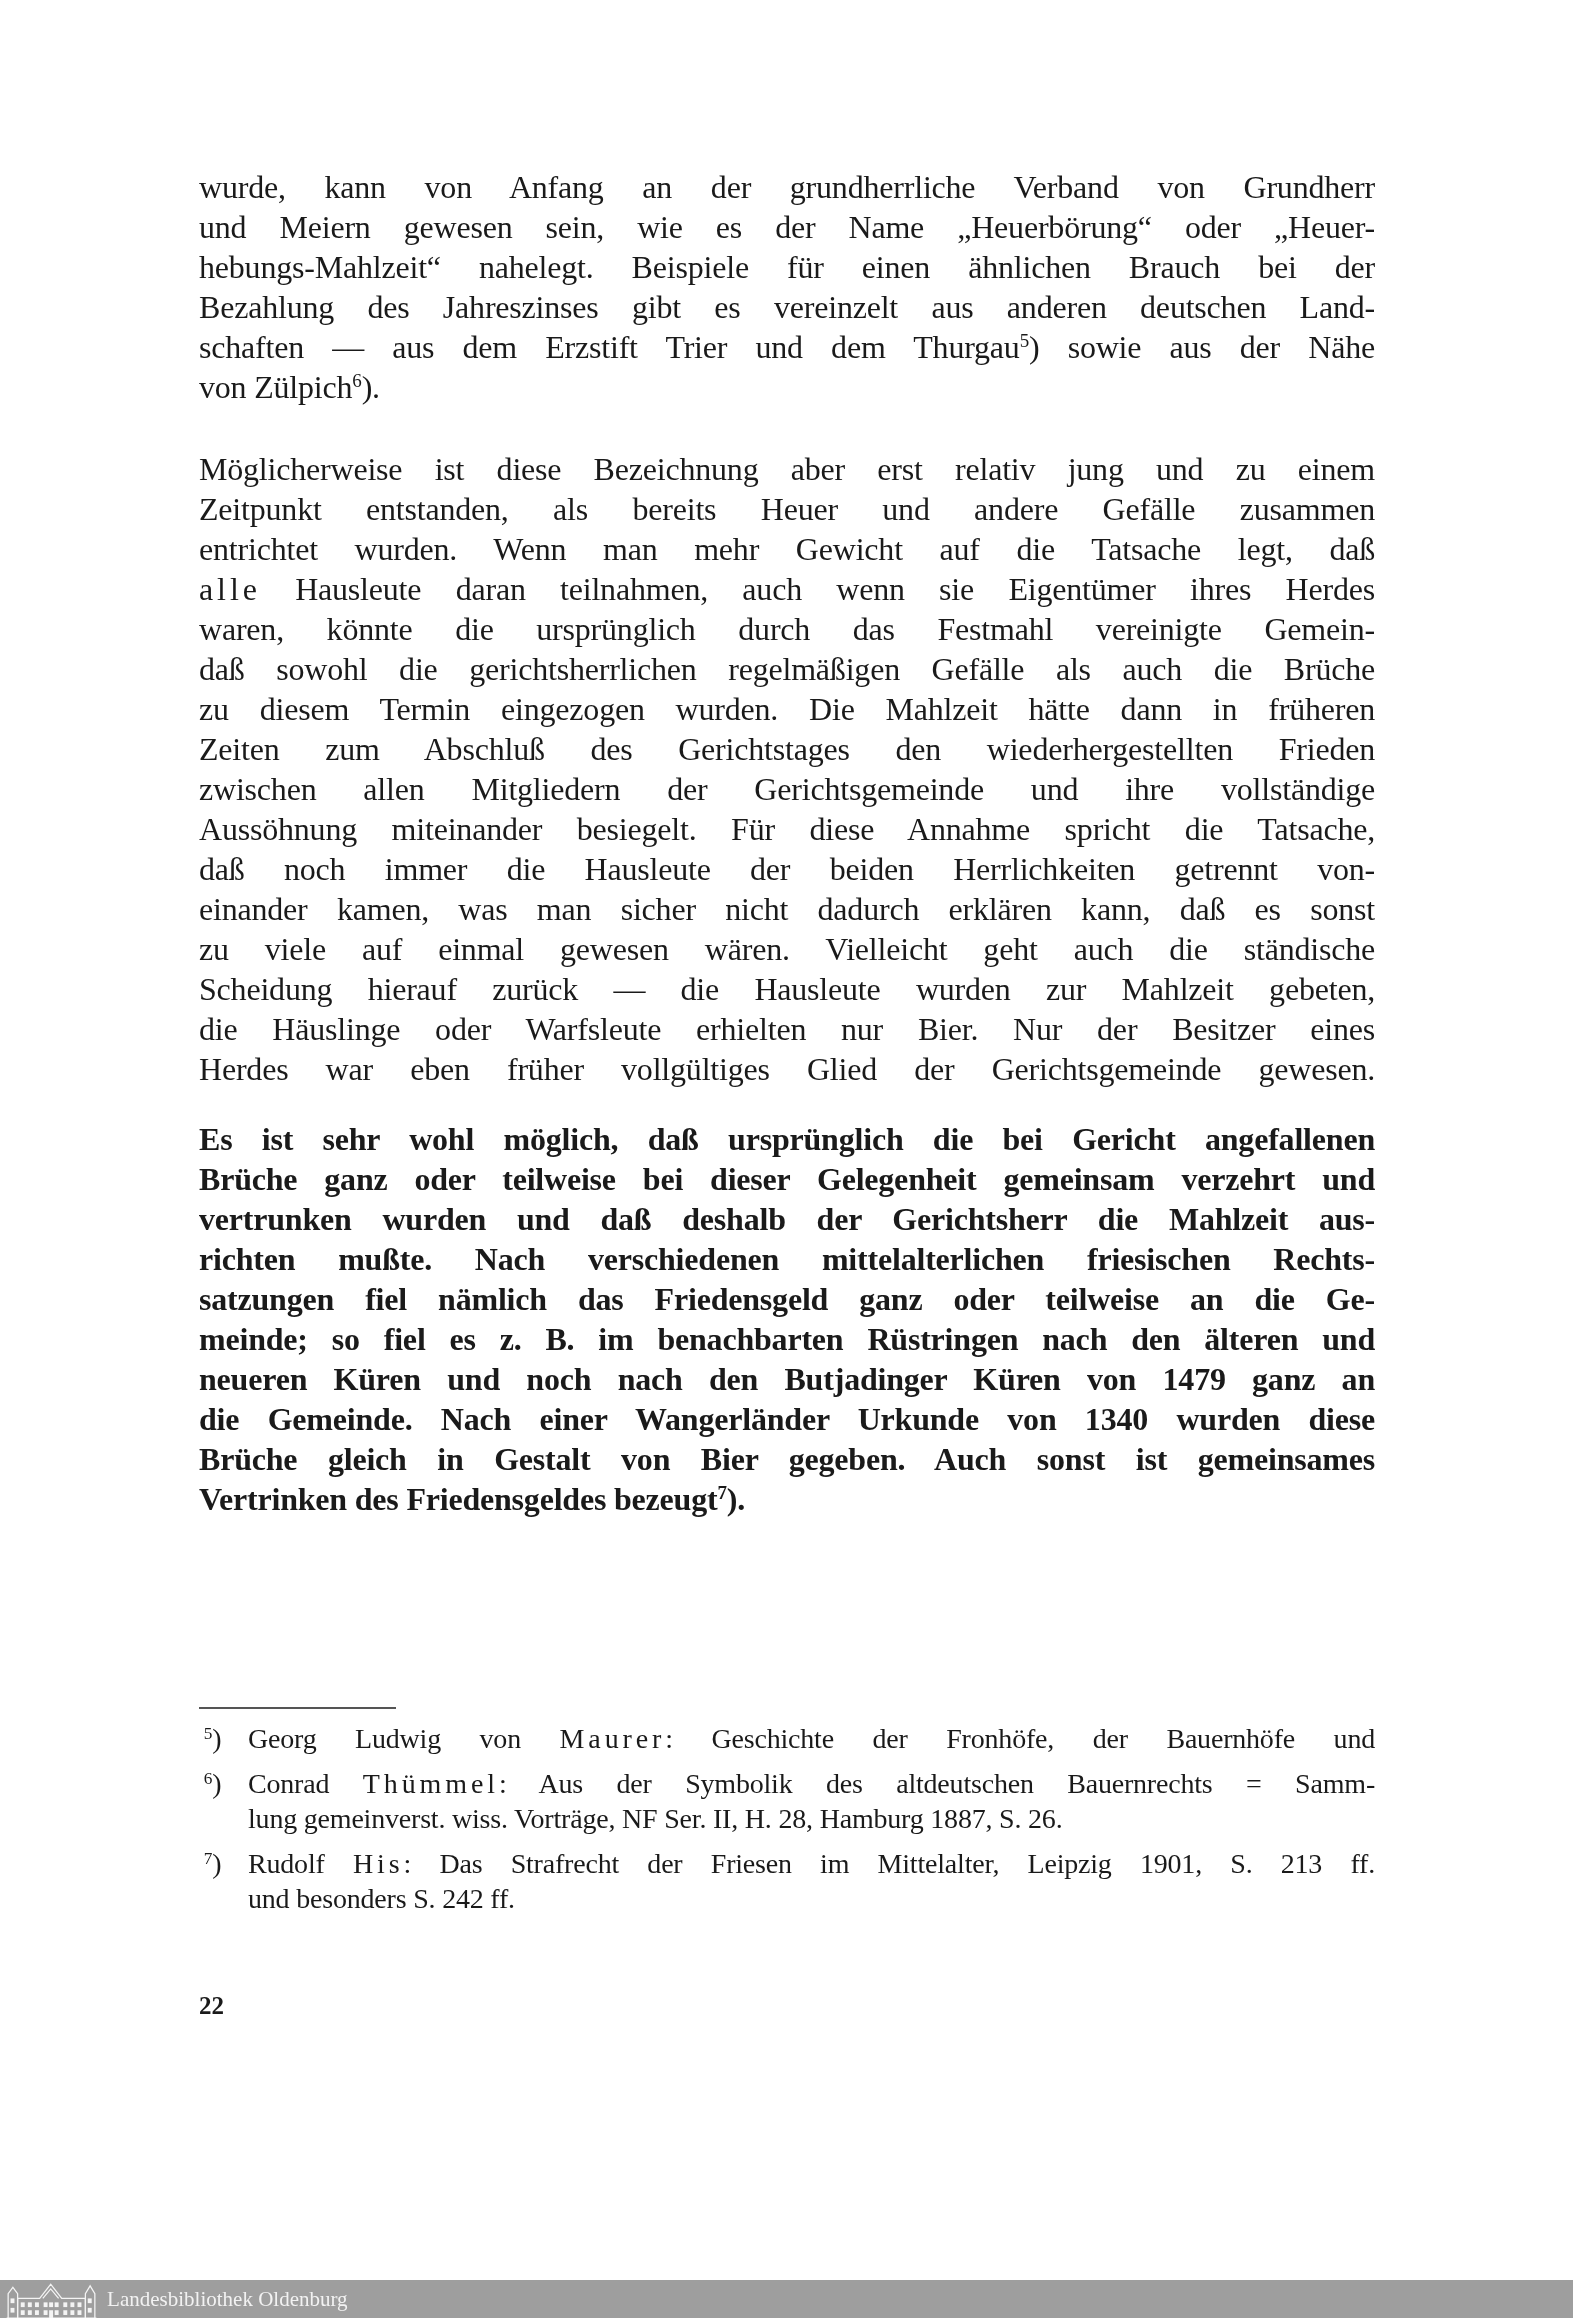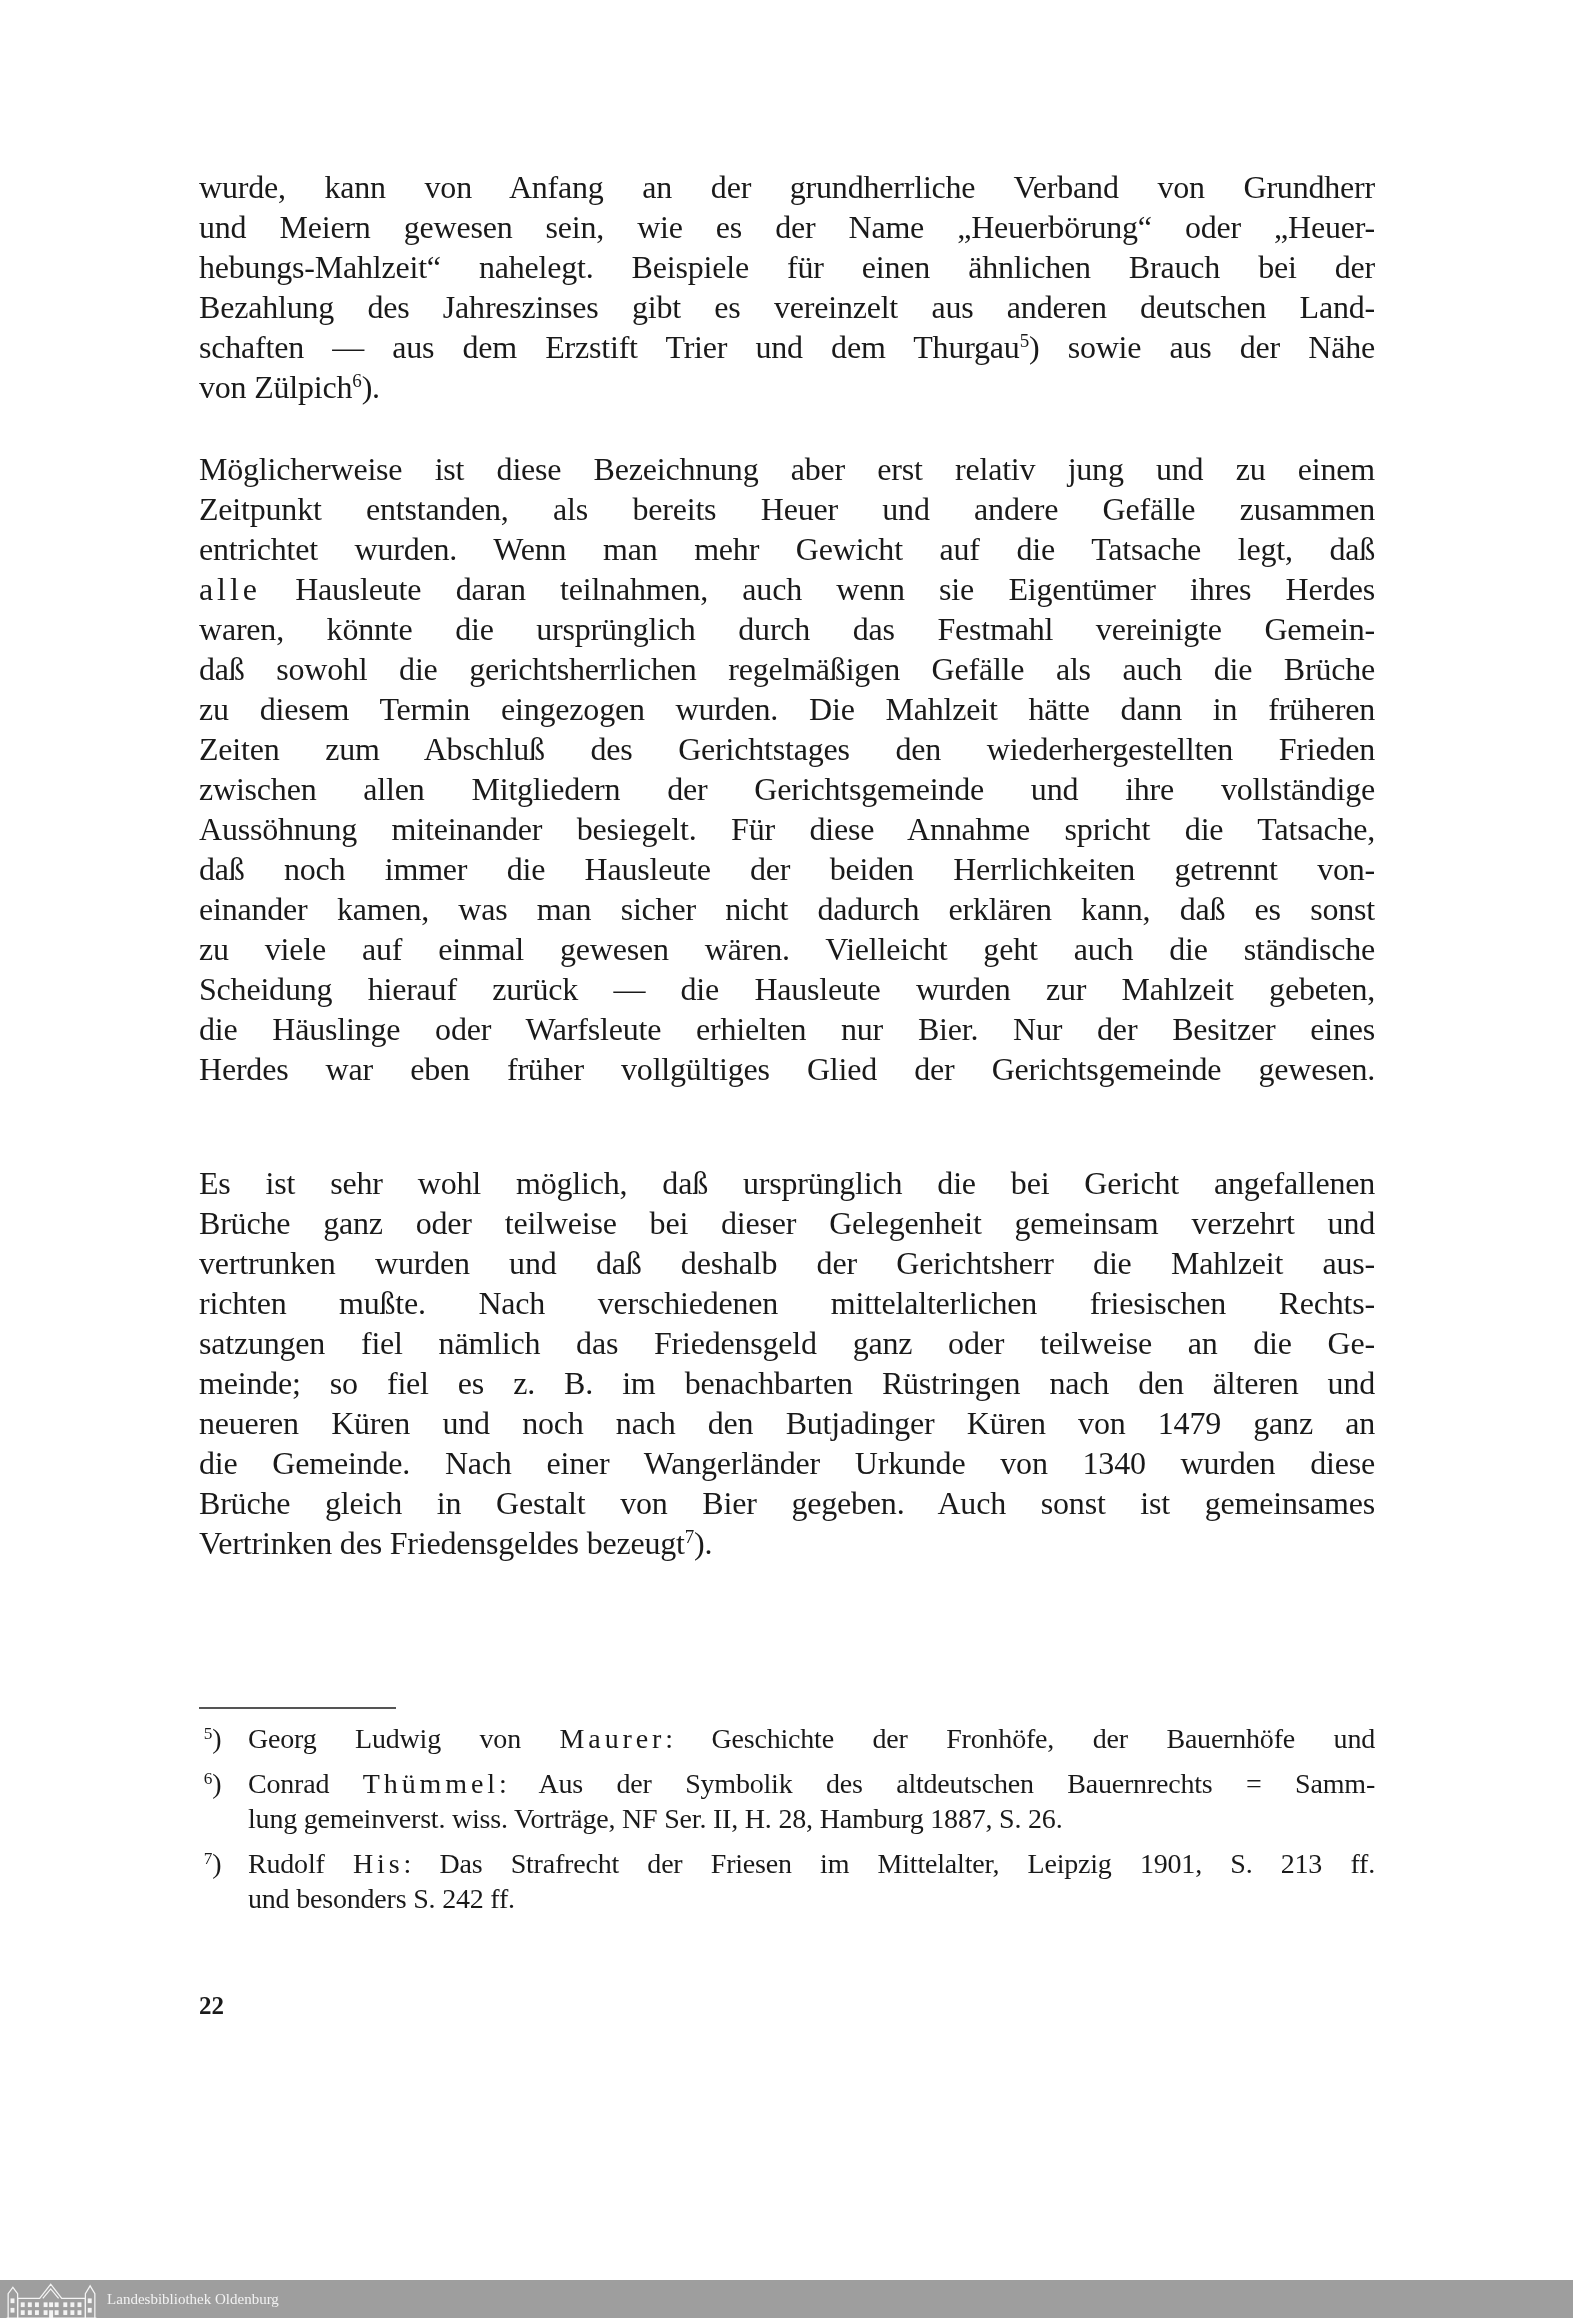--- a/index.html
+++ b/index.html
@@ -28,21 +28,21 @@
       display: block;
       text-align: justify;
       text-align-last: justify;
       white-space: nowrap;
       height: 40px;
     }
     .line.last {
       text-align-last: left;
     }
     .para + .para { margin-top: 42px; }
-    .para.p3 { margin-top: 74px; }
+    .para.p3 { margin-top: 30px; font-weight: bold; }
     .sup {
       font-size: 19px;
       vertical-align: 11px;
       line-height: 0;
     }
     .spaced { letter-spacing: 3.9px; margin-top: 36px; }
     .rule {
       position: absolute;
       left: 199px;
       top: 1707px;
@@ -94,21 +94,21 @@
     }
     .library-logo {
       width: 93px;
       height: 38px;
       margin-left: 4.7px;
       margin-top: 1.6px;
     }
     .library-name {
       font-family: "Liberation Serif", serif;
       color: #f2f2f2;
-      font-size: 15px;
+      font-size: 21px;
       margin-left: 9.4px;
     }
   </style>
 </head>
 <body>
 
 <div class="page">
 
   <p class="para">
     <span class="line">wurde, kann von Anfang an der grundherrliche Verband von Grundherr</span>

